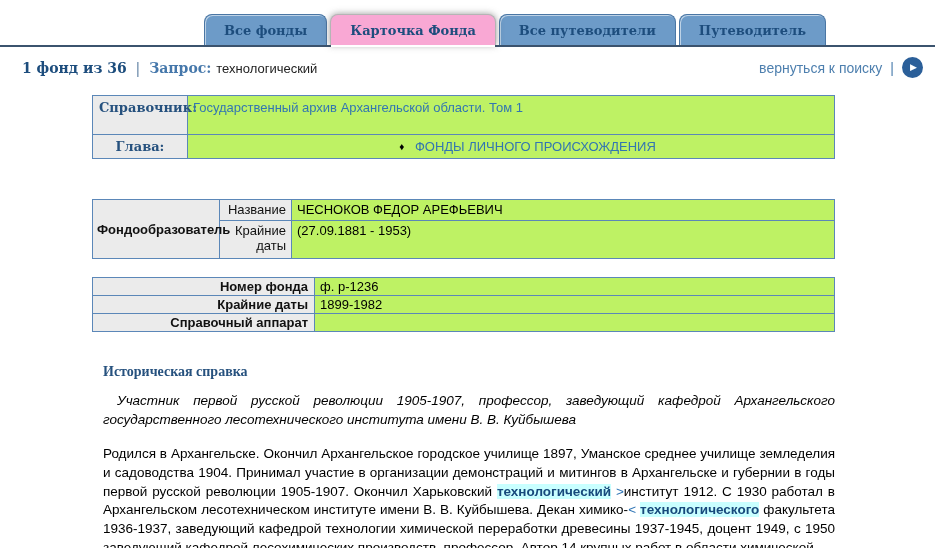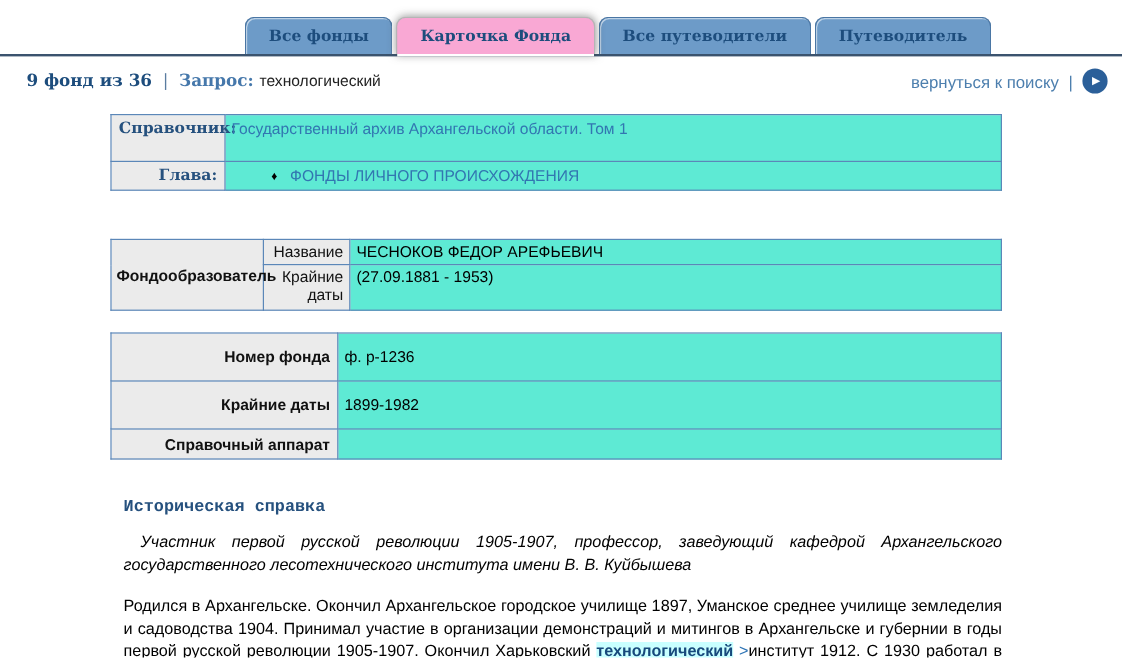--- a/index.html
+++ b/index.html
@@ -55,57 +55,57 @@
     display:flex; align-items:center; justify-content:center;
     font-size:9px; line-height:1; cursor:pointer; padding-left:2px;
   }
 
   
   .content { margin:16px 0 0 92px; width:743px; }
 
   table { border-collapse:collapse; width:100%; table-layout:fixed; }
   table, th, td { border:1px solid #5b87b8; }
   th { background:#ebebeb; font-size:13px; }
-  td { background:#5eead4; font-size:13px; color:#000; padding:2px 5px; }
+  td { background:#bef264; font-size:13px; color:#000; padding:2px 5px; }
   a.cell-link { color:#3276b1; text-decoration:none; cursor:pointer; }
 
   .ref-table th {
     width:95px; text-align:right; vertical-align:top; padding:4px 6px;
     font-family:"DejaVu Serif", Georgia, serif; font-weight:bold; color:#26517e;
   }
   .ref-table .row-tall td, .ref-table .row-tall th { height:39px; }
-  .ref-table .row-short td, .ref-table .row-short th { height:14px; }
+  .ref-table .row-short td, .ref-table .row-short th { height:14px;text-align:center; }
   .ref-table td { vertical-align:top; padding-top:4px; }
   .chapter-cell { padding-left:38px; }
   .bullet { color:#000; font-size:10px; margin-right:7px; vertical-align:1px; }
 
   .creator-table { margin-top:40px; }
   .creator-table .group-th {
     width:127px; text-align:left; padding:2px 4px;
     font-weight:bold; color:#111; vertical-align:middle;
   }
   .creator-table .sub-th {
     width:72px; text-align:right; padding:2px 5px;
     font-weight:normal; color:#111; vertical-align:top;
   }
   .creator-table .row-1 th, .creator-table .row-1 td { height:21px; }
   .creator-table .row-2 .sub-th, .creator-table .row-2 td { height:38px; }
   .creator-table td { vertical-align:top; }
 
   .fund-table { margin-top:18px; }
   .fund-table th {
-    width:189px; text-align:right; padding:1px 6px;
+    width:222px; text-align:right; padding:1px 6px;
     font-weight:bold; color:#111; height:18px;
   }
-  .fund-table td { padding:12px 5px; }
+  .fund-table td { padding:1px 5px; }
 
   
   .history { margin:32px 0 0 11px; width:732px; }
   .history-title {
-    font-family:Liberation Mono, monospace; font-weight:bold;
+    font-family:Liberation Serif, serif; font-weight:bold;
     font-size:14px; color:#26517e;
   }
   .lead-para {
     margin-top:12px; font-style:italic; font-size:13.5px; line-height:1.4;
     color:#000; text-align:justify; text-indent:14px;
   }
   .main-para {
     margin-top:15px; font-size:13.5px; line-height:1.4;
     color:#000; text-align:justify;
   }
@@ -118,21 +118,21 @@
 
 <div class="tabbar">
   <div class="tab">Все фонды</div>
   <div class="tab tab--active">Карточка Фонда</div>
   <div class="tab">Все путеводители</div>
   <div class="tab">Путеводитель</div>
 </div>
 
 <div class="statusbar">
   <div class="status-left">
-    <span class="status-count">9 фонд из 36</span>
+    <span class="status-count">1 фонд из 36</span>
     <span class="status-sep">|</span>
     <span class="status-query-label">Запрос:</span>
     <span class="status-query-value">технологический</span>
   </div>
   <div class="status-right">
     <a class="back-link">вернуться к поиску</a>
     <span class="back-sep">|</span>
     <button class="fwd-btn">
       <span>▶</span>
     </button>

